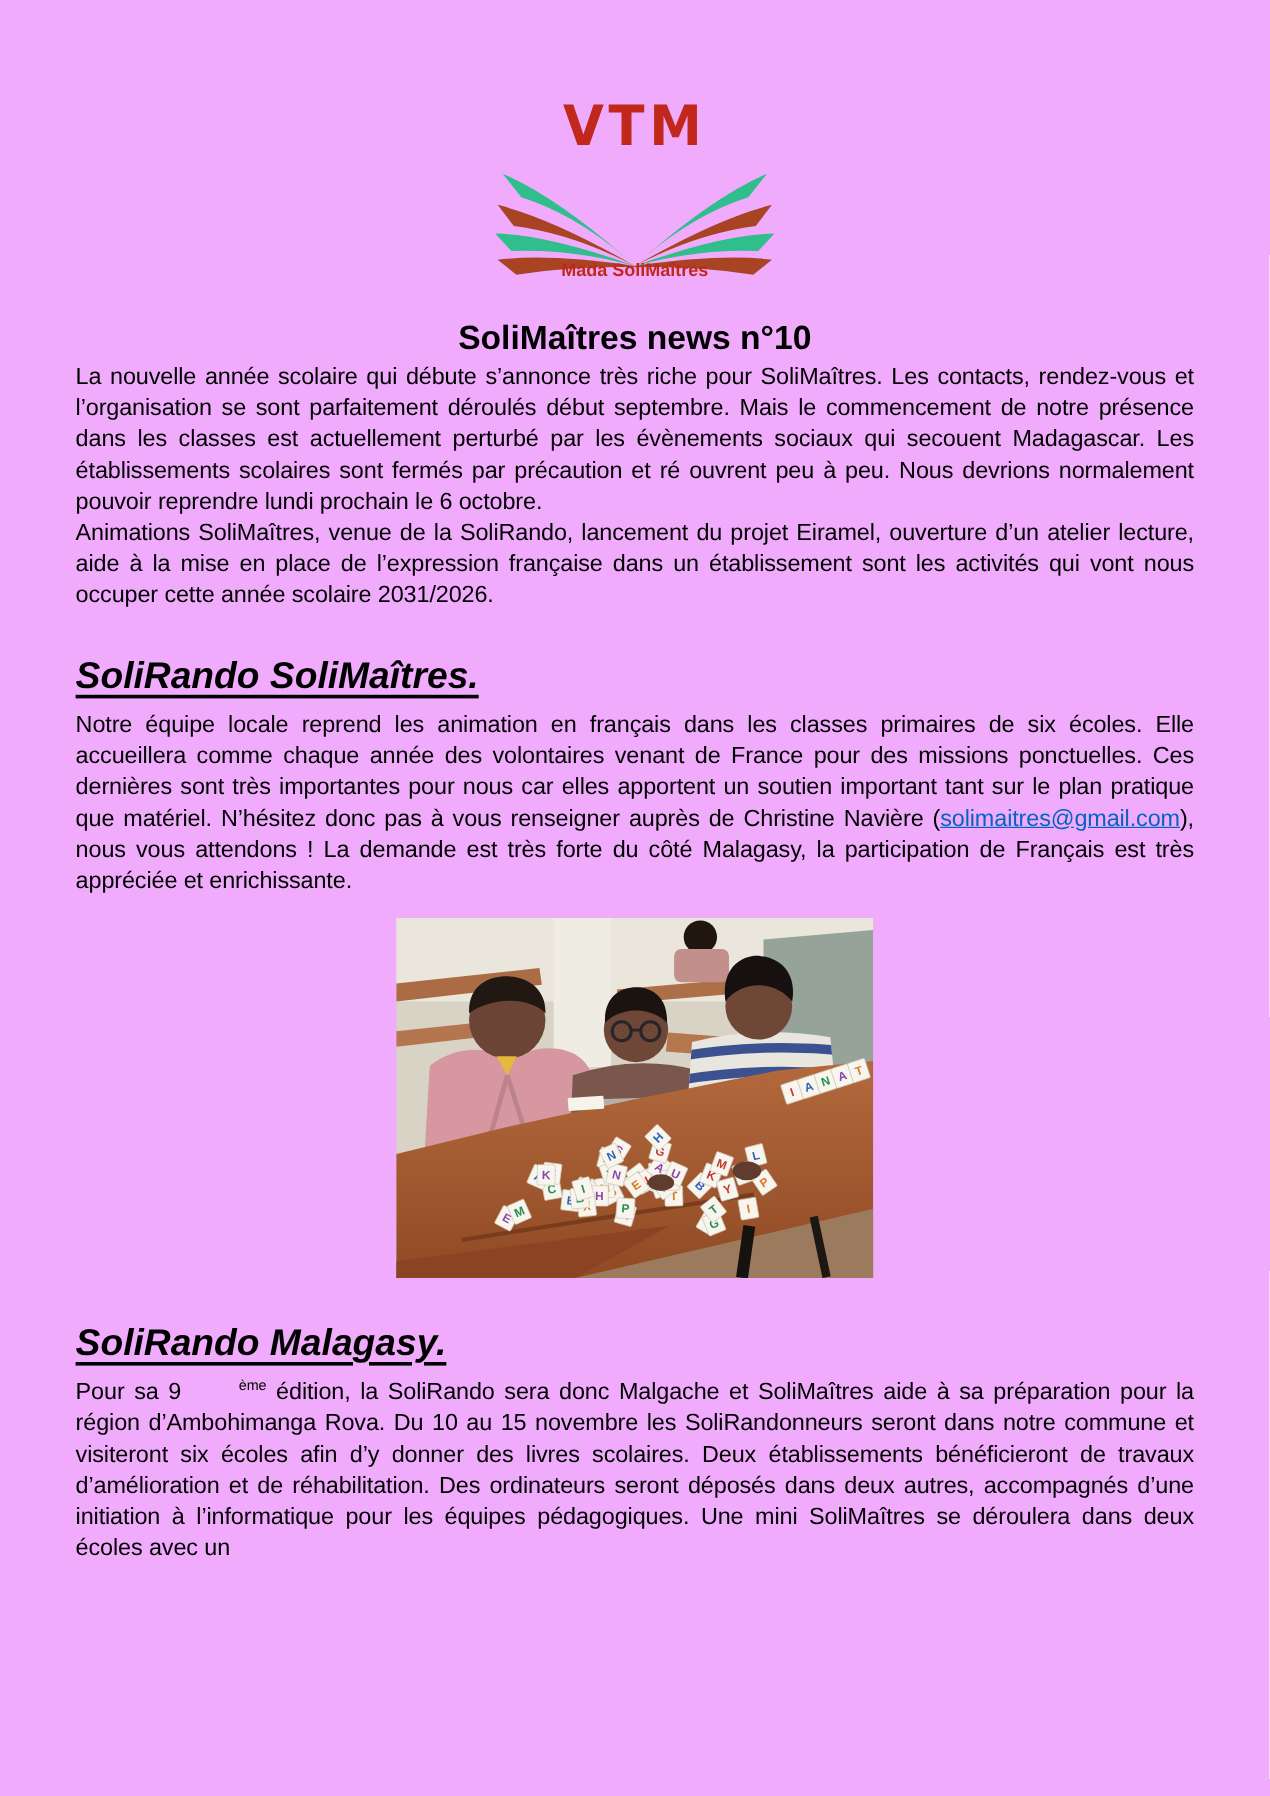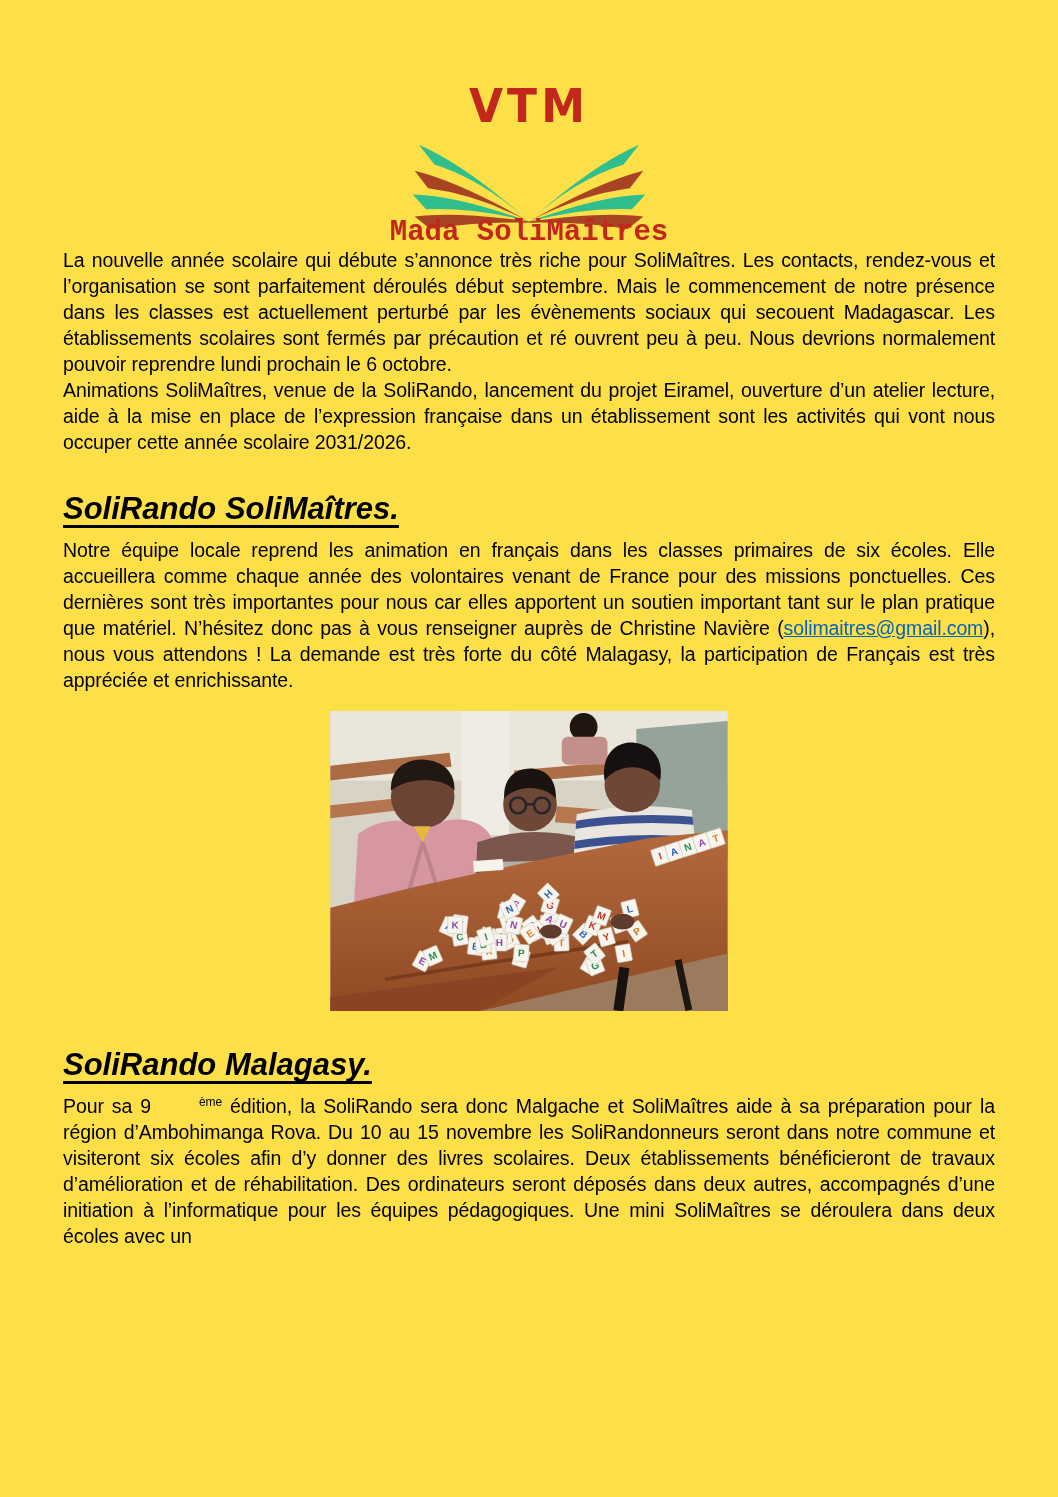--- a/index.html
+++ b/index.html
@@ -2,42 +2,42 @@
 <html lang="fr"><head>
 <meta charset="utf-8">
 <style>
   * { margin: 0; padding: 0; box-sizing: border-box; }
   html, body { background: #ffffff; }
   .page {
     position: relative;
     width: 1058px;
     height: 1497px;
     margin: 0 auto;
-    background: #fde047;
+    background: #f0abfc;
     font-family: "Liberation Sans", sans-serif;
     color: #000;
     overflow: hidden;
   }
   .content { padding: 0 63px; }
 
   
   .logo-block { text-align: center; padding-top: 84px; line-height: 1; }
   .logo-vtm {
     font-family: "DejaVu Sans", sans-serif;
     font-weight: 800;
     font-size: 44px;
     letter-spacing: 4px;
     color: #c1271b;
     transform: scaleY(1.05);
   }
   .logo-book { display: block; margin: -2px auto -14px auto; }
   .logo-name {
-    font-family: Liberation Mono, monospace;
+    font-family: Liberation Sans, sans-serif;
     font-weight: 700;
-    font-size: 29px;
+    font-size: 15px;
     color: #c1271b;
   }
 
   
   .doc-title {
     margin-top: 30px;
     text-align: center;
     font-weight: 700;
     font-size: 28px;
     line-height: 1.35;
@@ -103,20 +103,21 @@
         <g transform="scale(-1,1) translate(-240,0)">
           <path d="M120,92 Q60,38 14,18 L29,37 Q76,52 120,92 Z" fill="#2fbe8c"></path>
           <path d="M120,92 Q54,54 10,43 L23,60 Q70,66 120,92 Z" fill="#a84324"></path>
           <path d="M120,92 Q51,67 8,66 L21,80 Q68,78 120,92 Z" fill="#2fbe8c"></path>
           <path d="M120,92 Q51,82 10,87 L25,99 Q70,92 120,93 Z" fill="#a84324"></path>
         </g>
       </svg>
       <div class="logo-name">Mada SoliMaîtres</div>
     </div>
 
+    <div class="doc-title">SoliMaîtres news n°10</div>
 
     <p class="body">La nouvelle année scolaire qui débute s’annonce très riche pour SoliMaîtres. Les contacts, rendez-vous et l’organisation se sont parfaitement déroulés début septembre. Mais le commencement de notre présence dans les classes est actuellement perturbé par les évènements sociaux qui secouent Madagascar. Les établissements scolaires sont fermés par précaution et ré ouvrent peu à peu. Nous devrions normalement pouvoir reprendre lundi prochain le 6 octobre.</p>
 
     <p class="body">Animations SoliMaîtres, venue de la SoliRando, lancement du projet Eiramel, ouverture d’un atelier lecture, aide à la mise en place de l’expression française dans un établissement sont les activités qui vont nous occuper cette année scolaire 2031/2026.</p>
 
     <h2 class="sec">SoliRando SoliMaîtres.</h2>
     <p class="body"><span>Notre équipe locale reprend les animation en français dans les classes primaires de six écoles. Elle accueillera comme chaque année des volontaires venant de France pour des missions ponctuelles. Ces dernières sont très importantes pour nous car elles apportent un soutien important tant sur le plan pratique que matériel. N’hésitez donc pas à vous renseigner auprès de Christine Navière (</span><a class="email" href="#">solimaitres@gmail.com</a><span>), nous vous attendons ! La demande est très forte du côté Malagasy, la participation de Français est très appréciée et enrichissante.</span></p>
 
     <figure class="photo">
       <svg width="398" height="300" viewBox="0 0 400 302">

